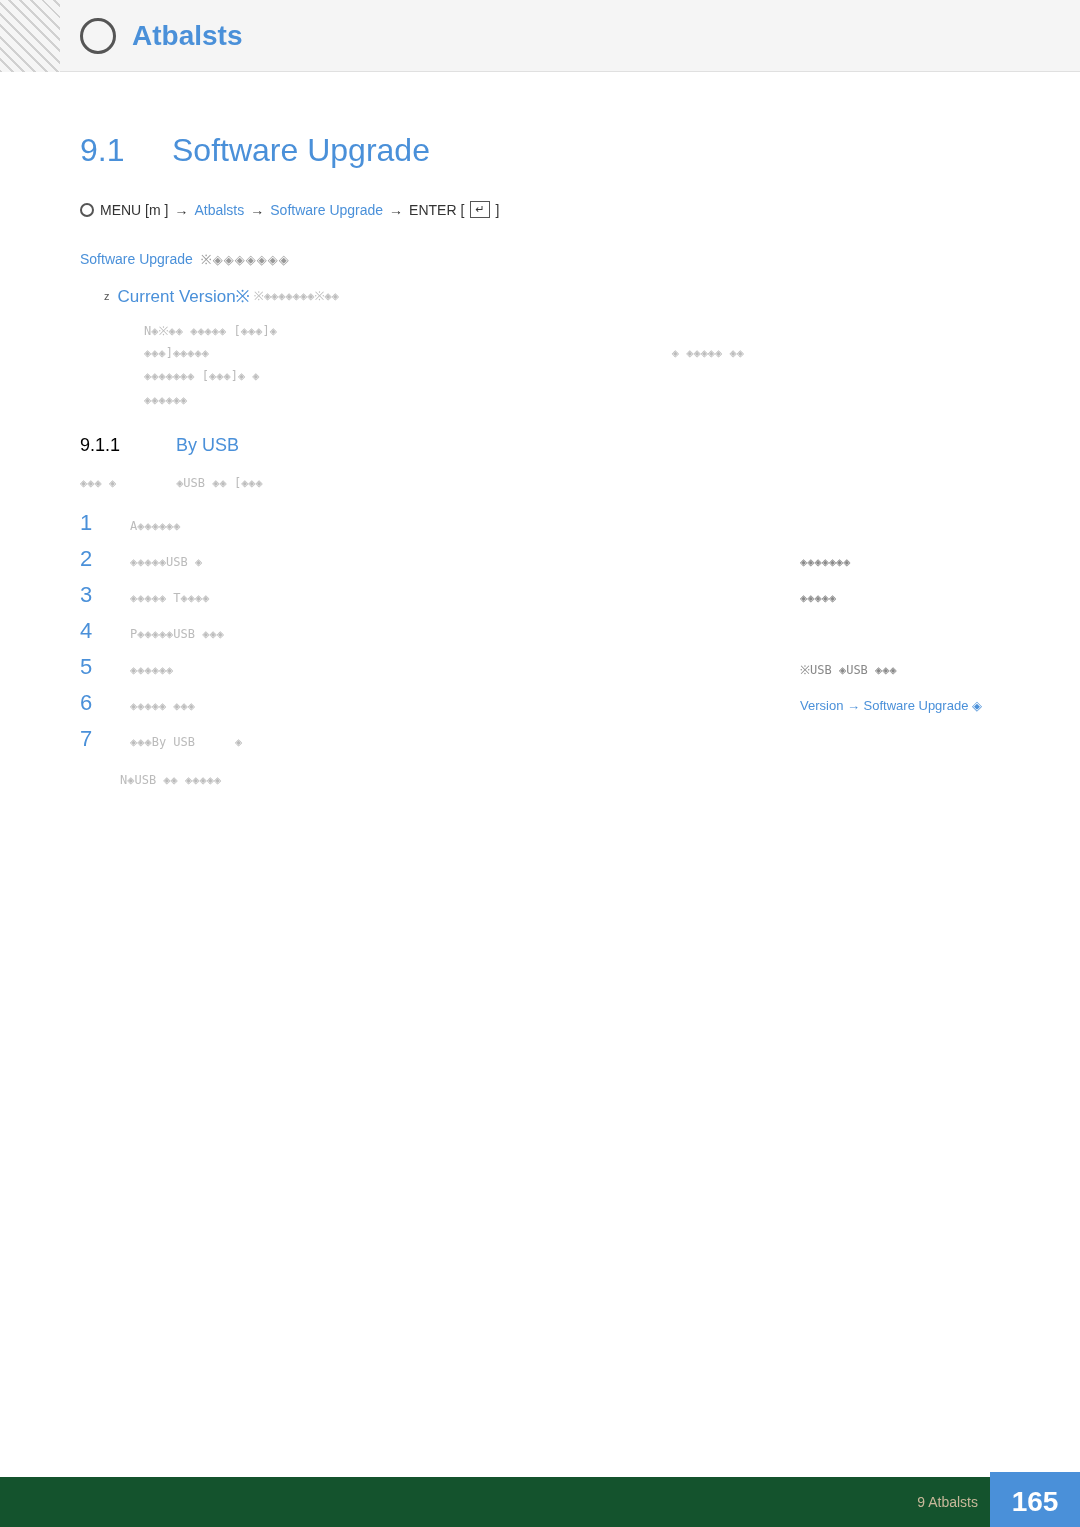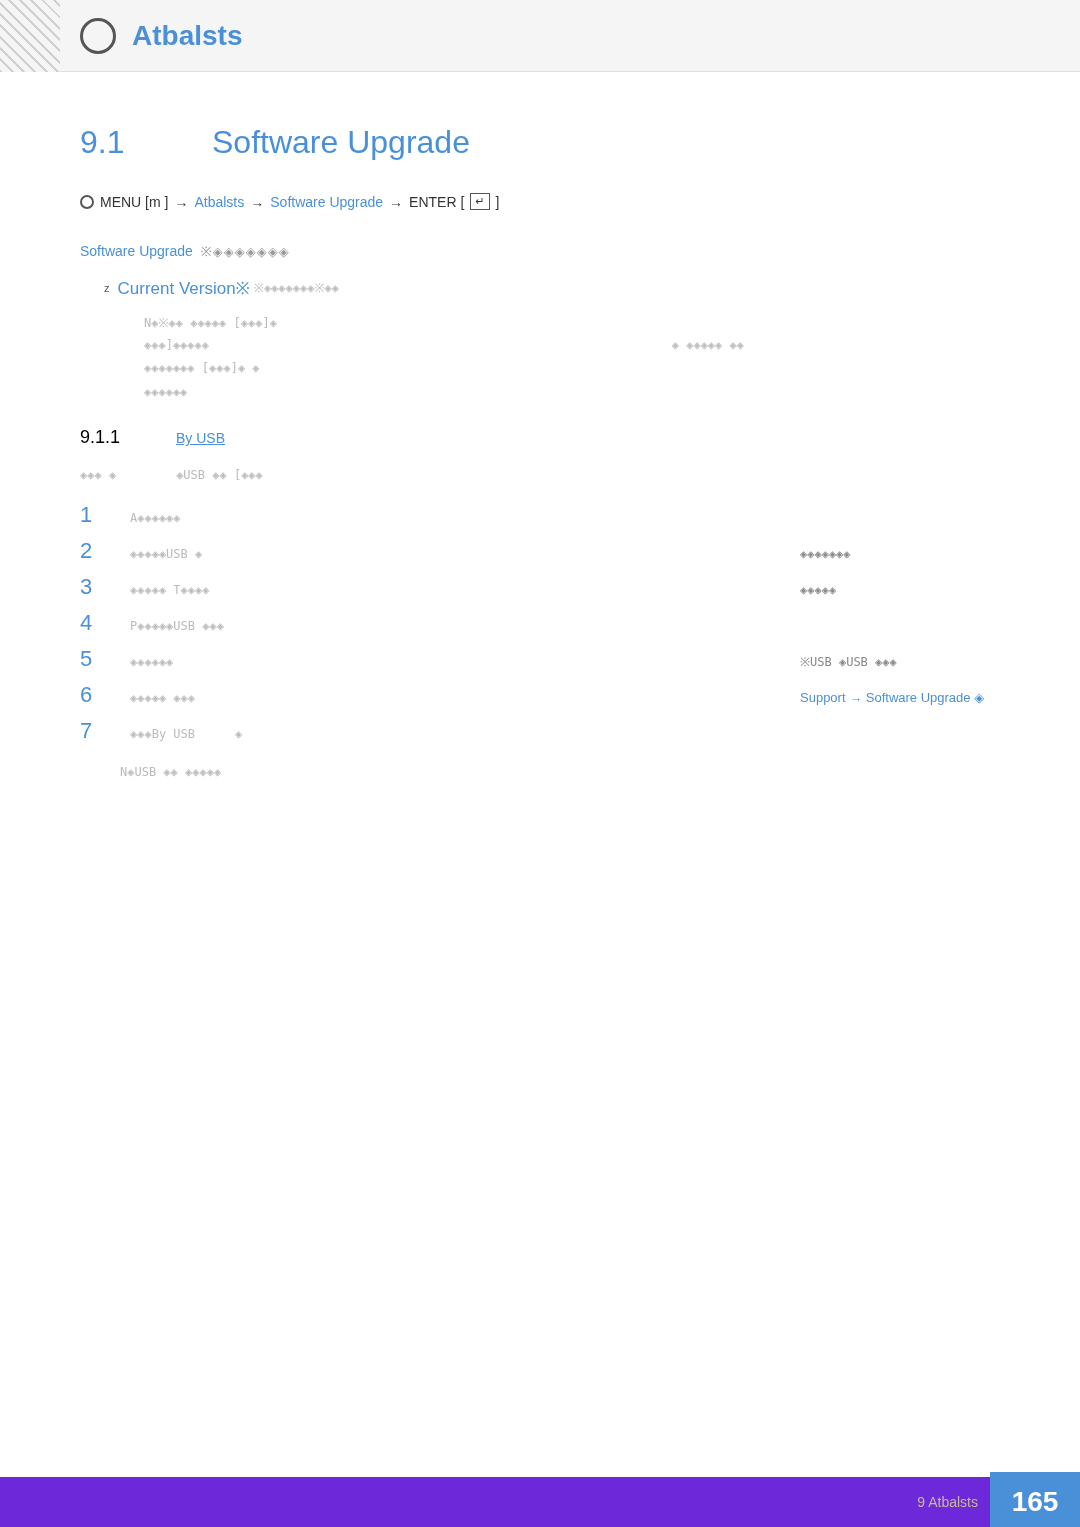--- a/index.html
+++ b/index.html
@@ -63,22 +63,21 @@
     
     .main-content {
       padding: 40px 80px 80px 80px;
     }
 
     
     .section-heading {
       display: flex;
       align-items: baseline;
       margin-bottom: 32px;
-      margin-top: 12px;
-      gap: 40px;
+      margin-top: 20px;
     }
 
     .section-number {
       font-size: 32px;
       color: #4a90d9;
       font-weight: normal;
       margin-right: 32px;
       min-width: 60px;
     }
 
@@ -186,23 +185,22 @@
     }
 
     .subsection-number {
       font-size: 18px;
       color: #000000;
       margin-right: 16px;
       min-width: 80px;
     }
 
     .subsection-title {
-      font-size: 14px;
-      color: #4a90d9;
-      text-decoration: underline;
+      font-size: 18px;
+      color: #4a90d9;
     }
 
     
     .intro-text {
       font-size: 13px;
       color: #888;
       margin-bottom: 20px;
       display: flex;
       gap: 60px;
     }
@@ -254,21 +252,21 @@
       margin-top: 8px;
     }
 
     
     .footer {
       position: absolute;
       bottom: 0;
       left: 0;
       width: 100%;
       height: 50px;
-      background: #6d28d9;
+      background: #14532d;
       display: flex;
       align-items: center;
       justify-content: flex-end;
       padding-right: 0;
     }
 
     .footer-text {
       color: #c8b89a;
       font-size: 14px;
       margin-right: 12px;
@@ -395,21 +393,21 @@
       <span class="step-text">
         <span class="corrupted">◈◈◈◈◈◈</span>
         <span class="step-right corrupted">※USB ◈USB ◈◈◈</span>
       </span>
     </li>
 
     <li>
       <span class="step-number">6</span>
       <span class="step-text">
         <span class="corrupted">◈◈◈◈◈ ◈◈◈</span>
-        <span class="step-right step-highlight">Support → Software Upgrade ◈</span>
+        <span class="step-right step-highlight">Version → Software Upgrade ◈</span>
       </span>
     </li>
 
     <li>
       <span class="step-number">7</span>
       <span class="step-text">
         <span class="corrupted">◈◈◈By USB</span>
         <span class="corrupted">◈</span>
       </span>
     </li>

